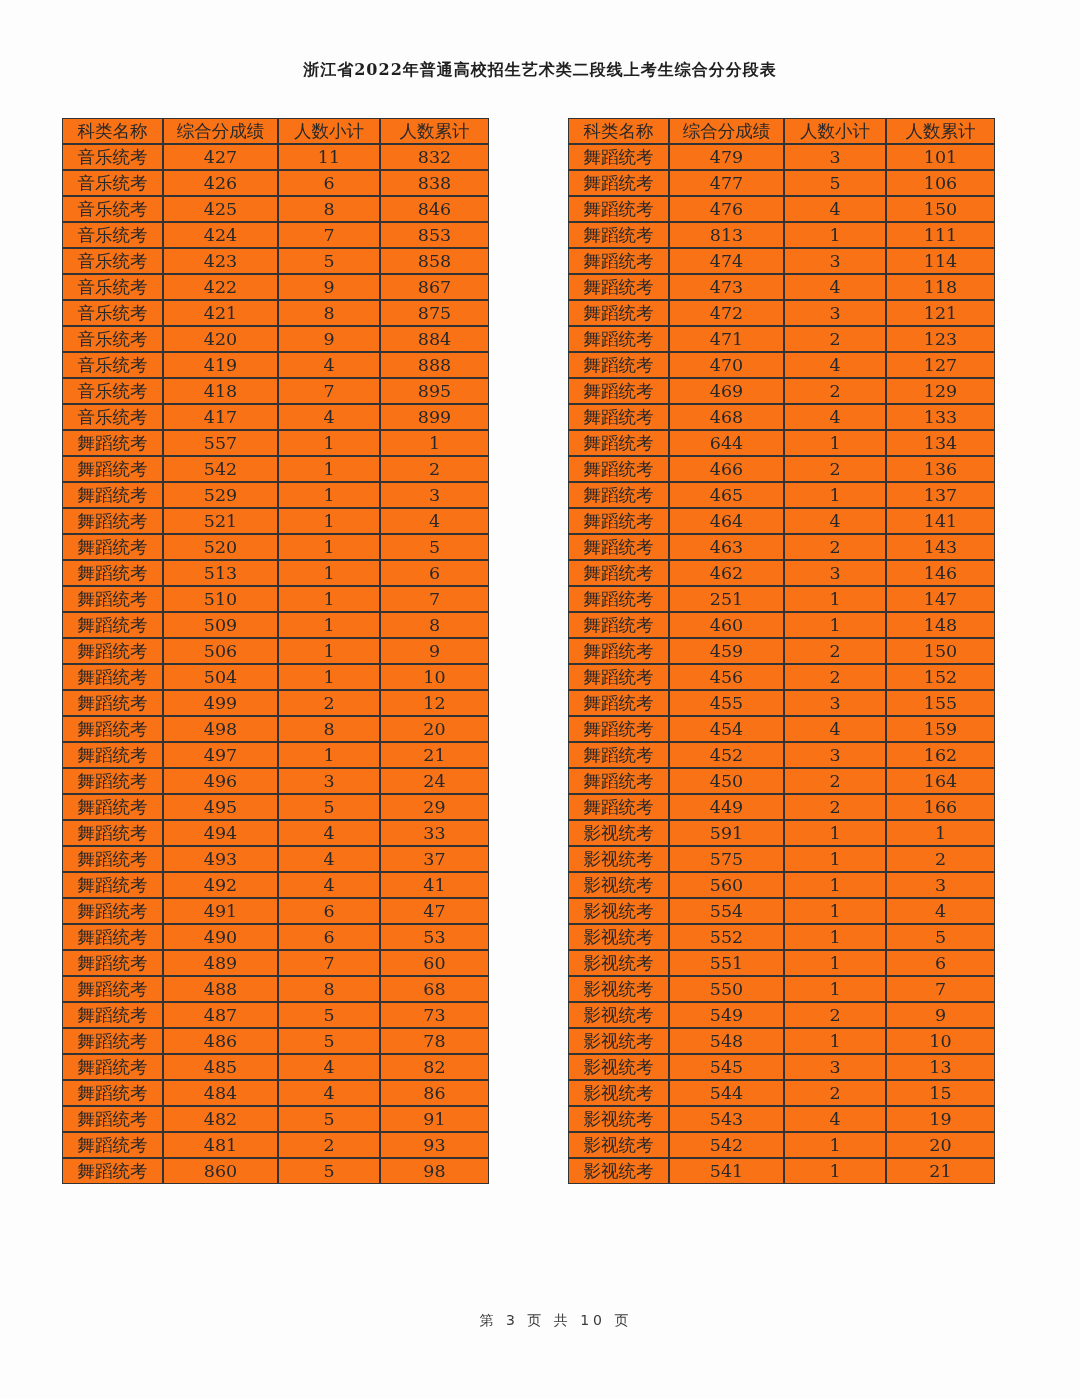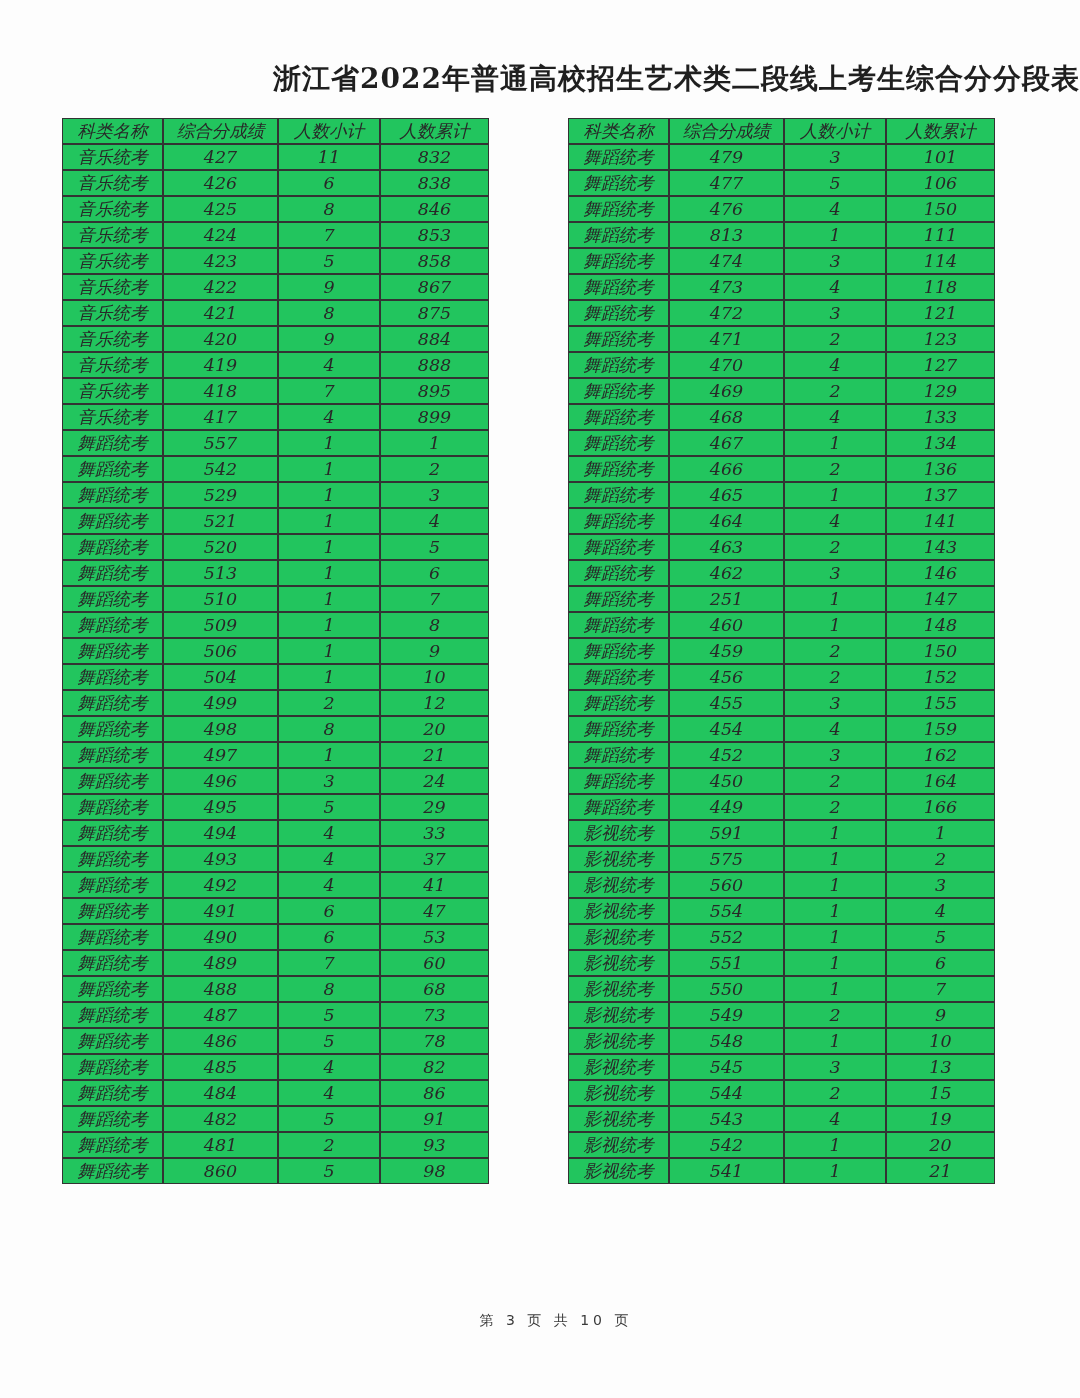--- a/index.html
+++ b/index.html
@@ -14,37 +14,36 @@
     background: #fdfdfd;
     font-family: "DejaVu Serif", "Liberation Serif", serif;
     color: #262626;
     overflow: hidden;
   }
   .title {
     position: absolute;
     top: 60px;
     left: 0;
     width: 100%;
-    text-align: right;
-    font-size: 28px;
+    text-align: center;
+    font-size: 16px;
     font-weight: bold;
     letter-spacing: 1px;
     color: #1f1f1f;
     margin: 0;
   }
   .score-table {
     position: absolute;
     top: 118px;
     border-collapse: separate;
     border-spacing: 0;
     table-layout: fixed;
     width: 427px;
     height: 956px;
-    background: #22c55e;
-    font-style: italic;
+    background: #f97316;
   }
   .score-table.left  { left: 62px; }
   .score-table.right { left: 568px; }
   .score-table th,
   .score-table td {
     border: 1.4px solid #333333;
     text-align: center;
     vertical-align: middle;
     font-size: 17.5px;
     font-weight: normal;
@@ -412,21 +411,21 @@
           <td>129</td>
         </tr>
         <tr>
           <td>舞蹈统考</td>
           <td>468</td>
           <td>4</td>
           <td>133</td>
         </tr>
         <tr>
           <td>舞蹈统考</td>
-          <td>467</td>
+          <td>644</td>
           <td>1</td>
           <td>134</td>
         </tr>
         <tr>
           <td>舞蹈统考</td>
           <td>466</td>
           <td>2</td>
           <td>136</td>
         </tr>
         <tr>

